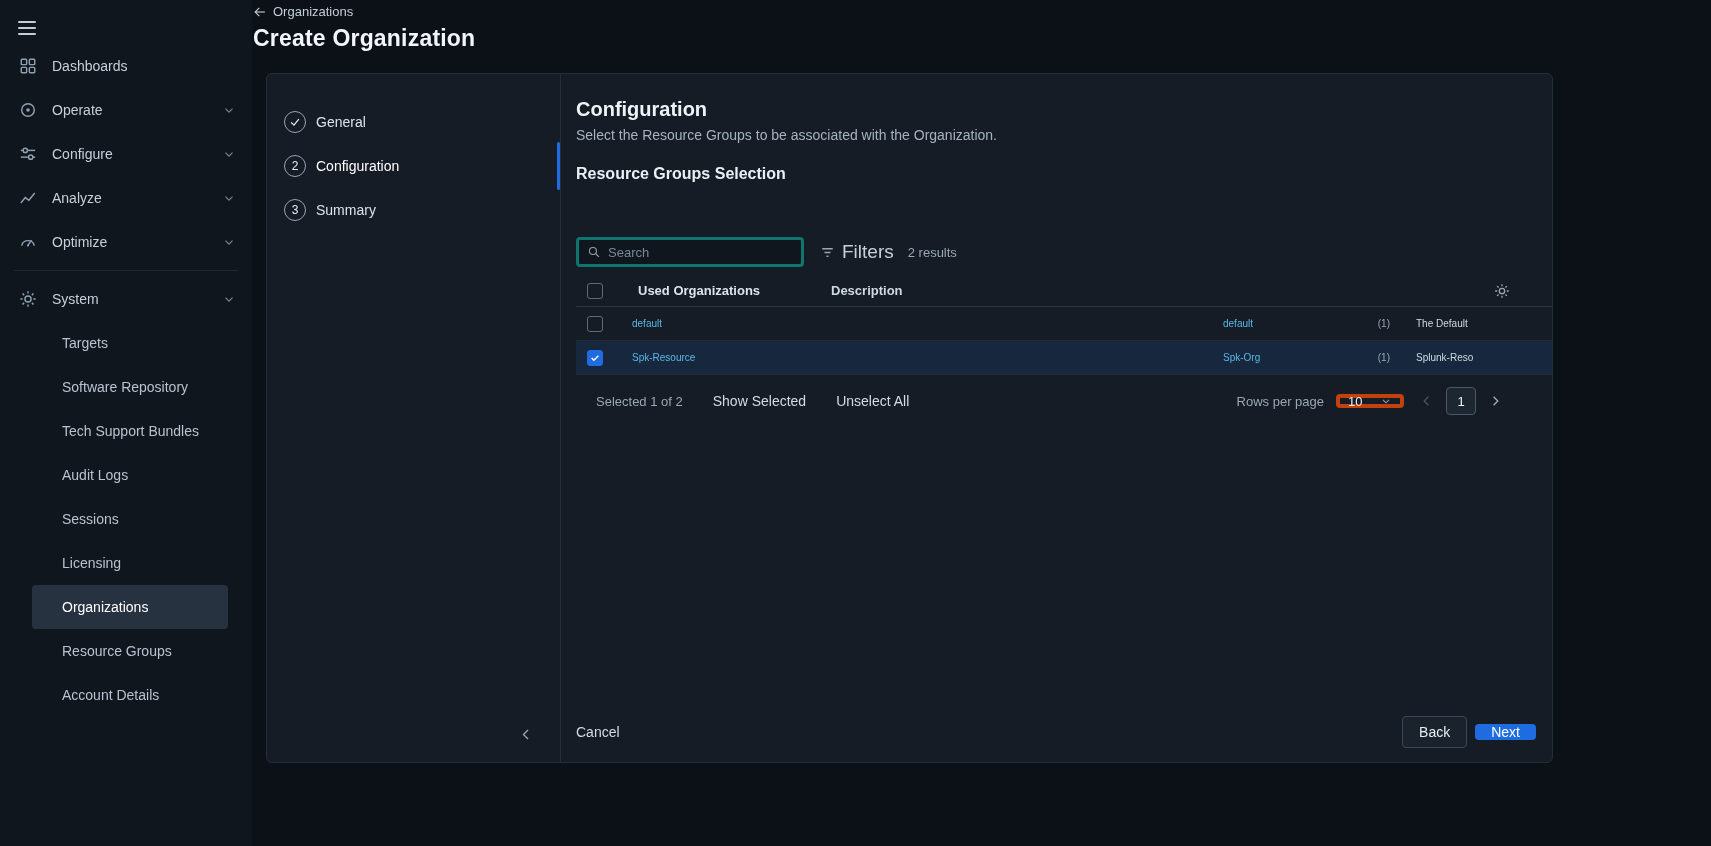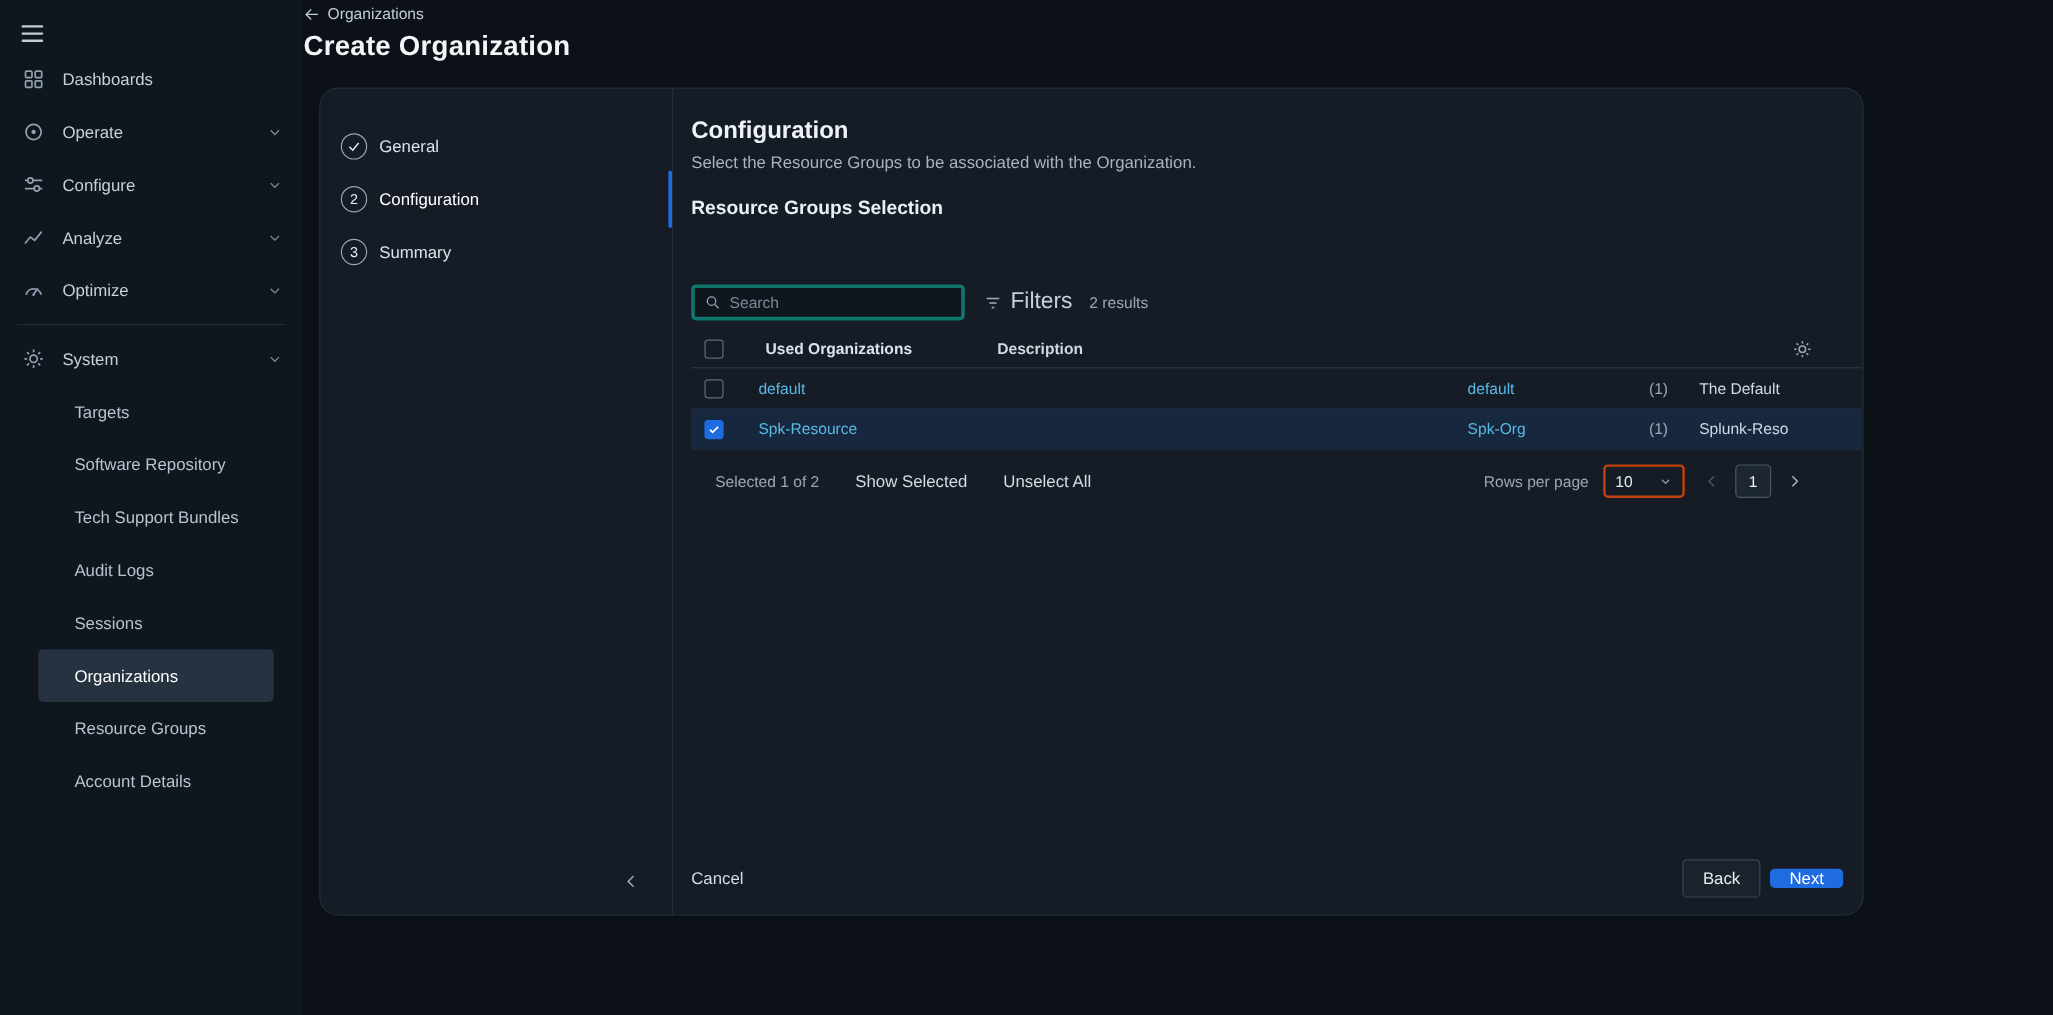--- a/index.html
+++ b/index.html
@@ -40,21 +40,21 @@
   .subnav-item.active { background:#26323f; color:#ffffff; }
 
   
   .main { position:absolute; left:252px; top:0; right:0; height:100%; }
   .page-header { padding:4px 0 0 1px; }
   .back-link { display:inline-flex; align-items:center; gap:6px; color:#c2cdd8; font-size:13px; cursor:pointer; text-decoration:none; }
   .page-title { font-size:23px; font-weight:700; color:#f2f6fa; margin-top:3px; letter-spacing:.2px; }
 
   .panel {
     position:absolute; left:14px; top:73px; width:1287px; height:690px;
-    background:#151c25; border:1px solid #232e3a; border-radius:16px;
+    background:#151c25; border:1px solid #232e3a; border-radius:6px;
     display:flex; overflow:hidden;
   }
 
   
   .stepper { width:294px; border-right:1px solid #232e3a; position:relative; padding-top:26px; flex-shrink:0; }
   .step { display:flex; align-items:center; height:44px; padding-left:17px; position:relative; color:#dbe3ec; cursor:pointer; }
   .step-circle {
     width:22px; height:22px; border-radius:50%; border:1px solid #97a4b2;
     display:flex; align-items:center; justify-content:center;
     font-size:12px; color:#e6ecf2; margin-right:10px; flex-shrink:0;
@@ -87,21 +87,21 @@
   .filters-btn { display:flex; align-items:center; gap:7px; color:#c6d0da; background:none; border:none; font-size:19px; margin-left:16px; }
   .filters-btn .ficon { color:#9aa7b4; display:flex; align-items:center; }
   .results { color:#9aa7b4; font-size:13px; margin-left:14px; }
 
   
   .tbl { margin-top:8px; }
   .tbl-header {
     display:flex; align-items:center; height:32px; border-bottom:1px solid #2b3642;
     font-size:13px; font-weight:700; color:#dbe3ec; position:relative;
   }
-  .tbl-row { display:flex; align-items:center; height:34px; border-bottom:1px solid #222c38; font-size:13px; }
+  .tbl-row { display:flex; align-items:center; height:34px; border-bottom:1px solid #222c38; font-size:10px; }
   .row-selected { background:rgba(33,110,221,0.14); }
   .c-check { width:44px; display:flex; align-items:center; padding-left:11px; flex-shrink:0; }
   .c-name { width:585px; display:flex; align-items:center; justify-content:space-between; padding:0 10px 0 12px; flex-shrink:0; }
   .c-used { width:193px; display:flex; align-items:center; justify-content:space-between; padding:0 8px 0 18px; flex-shrink:0; }
   .c-desc { width:300px; padding-left:18px; white-space:nowrap; overflow:hidden; flex-shrink:0; color:#cfd9e2; }
   .cb {
     width:16px; height:16px; border:1px solid #5c6b7a; border-radius:3px;
     background:transparent; display:flex; align-items:center; justify-content:center; cursor:pointer;
   }
   .cb.checked { background:#1f6ce1; border-color:#1f6ce1; }
@@ -110,21 +110,21 @@
   .sort { display:flex; align-items:center; cursor:pointer; }
   .gear { position:absolute; right:42px; top:50%; transform:translateY(-50%); color:#9aa7b4; display:flex; align-items:center; cursor:pointer; }
 
   
   .tbl-footer { display:flex; align-items:center; margin-top:12px; padding-left:20px; padding-right:50px; }
   .sel-info { color:#9aa7b4; font-size:13px; }
   .text-btn { background:none; border:none; color:#d3dce4; font-size:14px; margin-left:30px; }
   .pager { margin-left:auto; display:flex; align-items:center; }
   .pp-label { color:#9aa7b4; font-size:13px; }
   .pp-select {
-    width:68px; height:28px; border:2px solid #c2410c; border-radius:4px;
+    width:68px; height:14px; border:4px solid #c2410c; border-radius:4px;
     display:flex; align-items:center; justify-content:space-between;
     padding:0 8px; margin-left:12px; color:#e6ecf2; font-size:13px; cursor:pointer;
   }
   .pp-select .chev-sm { color:#8fa0b0; display:flex; align-items:center; }
   .pg-chev { display:flex; align-items:center; margin-left:16px; color:#a7b3c0; cursor:pointer; }
   .pg-chev.disabled { color:#4a5562; }
   .pg-btn {
     width:30px; height:28px; border:1px solid #4a5766; border-radius:4px; background:#1d2732;
     color:#eef3f8; font-size:13px; margin-left:12px; display:flex; align-items:center; justify-content:center;
   }
@@ -248,20 +248,23 @@
           <span>Software Repository</span>
         </div>
       <div class="subnav-item">
           <span>Tech Support Bundles</span>
         </div>
       <div class="subnav-item">
           <span>Audit Logs</span>
         </div>
       <div class="subnav-item">
           <span>Sessions</span>
+        </div>
+      <div class="subnav-item">
+          <span>Licensing</span>
         </div>
       <div class="subnav-item active">
           <span>Organizations</span>
         </div>
       <div class="subnav-item">
           <span>Resource Groups</span>
         </div>
       <div class="subnav-item">
           <span>Account Details</span>
         </div>

